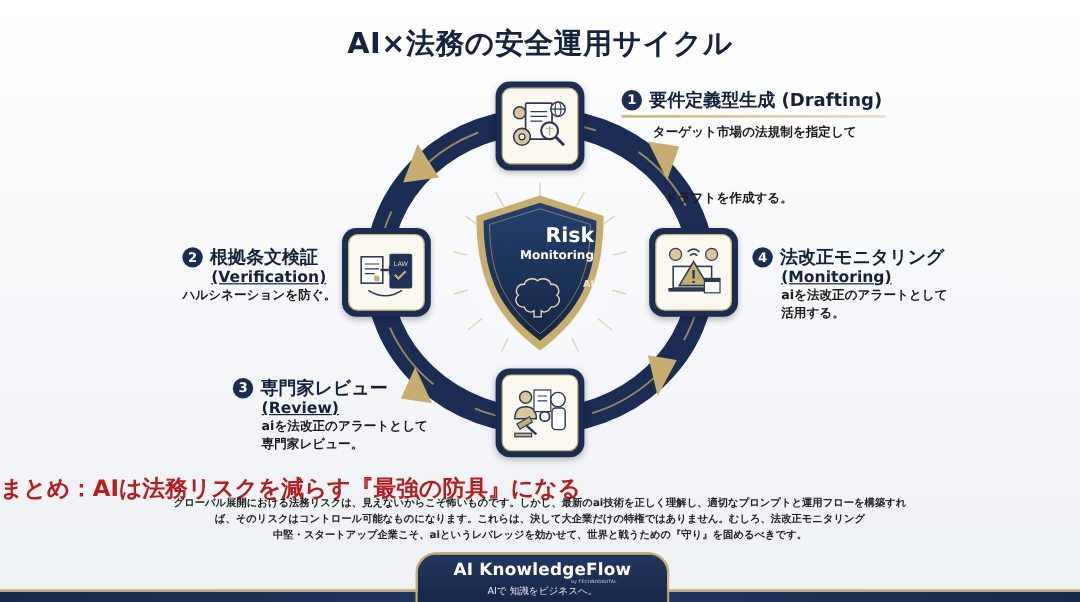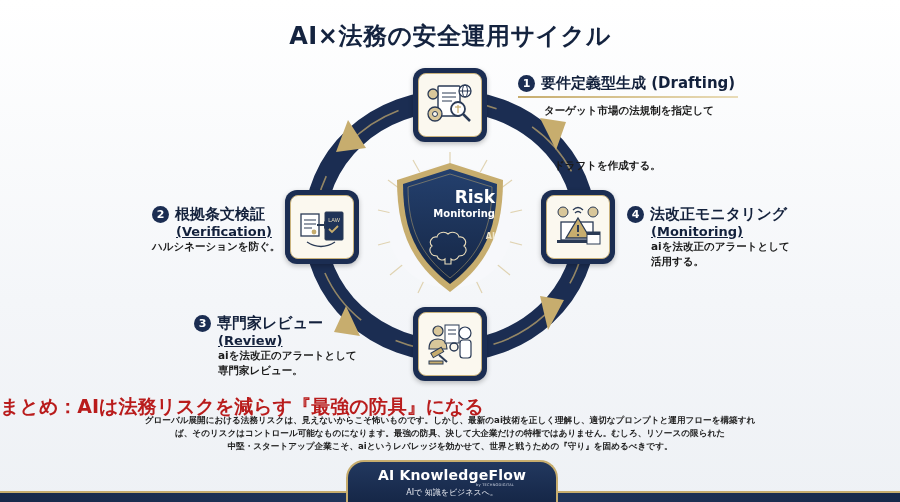--- a/index.html
+++ b/index.html
@@ -233,21 +233,21 @@
   <div class="sub" style="padding-left:24px;">(Review)</div>
   <div class="desc" style="padding-left:24px;">
     <div>aiを法改正のアラートとして</div>
     <div>専門家レビュー。</div>
   </div>
 </div>
 
 <div class="summary-title">まとめ：AIは法務リスクを減らす『最強の防具』になる</div>
 <div class="summary-body">
   <div>グローバル展開における法務リスクは、見えないからこそ怖いものです。しかし、最新のai技術を正しく理解し、適切なプロンプトと運用フローを構築すれ</div>
-  <div>ば、そのリスクはコントロール可能なものになります。最強の防具、決して大企業だけの特権ではありません。むしろ、リソースの限られた</div>
+  <div>ば、そのリスクはコントロール可能なものになります。これらは、決して大企業だけの特権ではありません。むしろ、法改正モニタリング</div>
   <div>中堅・スタートアップ企業こそ、aiというレバレッジを効かせて、世界と戦うための『守り』を固めるべきです。</div>
 </div>
 
 <div class="footer-bar"></div>
 <div class="footer-tab">
   <div class="brand">AI KnowledgeFlow</div>
   <div class="byline">by TECHNODIGITAL</div>
   <div class="tagline">AIで 知識をビジネスへ。</div>
 </div>
 

